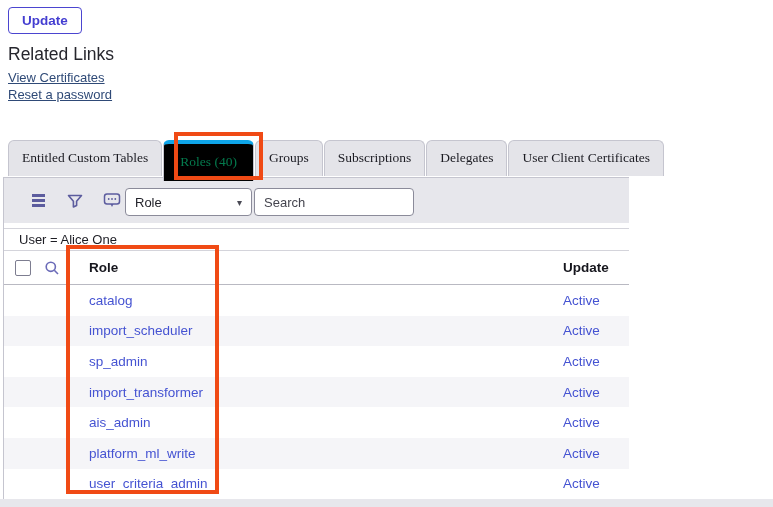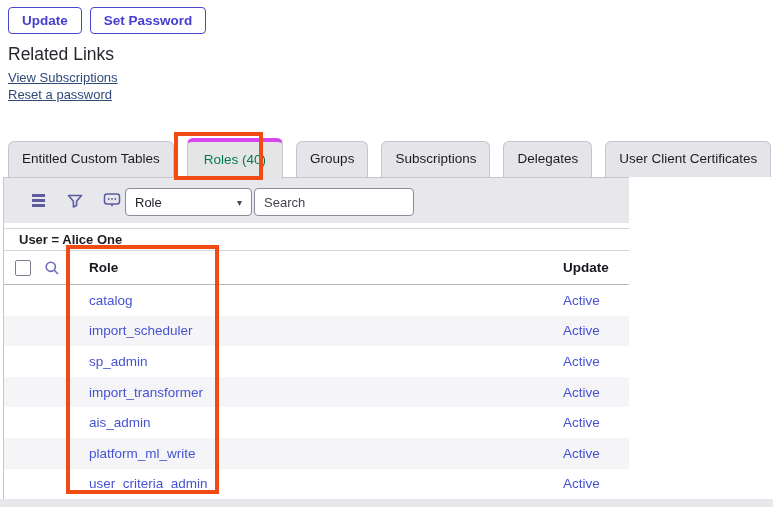--- a/index.html
+++ b/index.html
@@ -15,26 +15,26 @@
 
   
   .related-title { position:absolute; top:44px; left:8px; font-size:17.5px;
                    font-weight:400; color:#26262d;text-align:right; }
   .related-links { position:absolute; top:71px; left:8px; font-size:13px; }
   .related-links a { display:block; color:#2f4a77; text-decoration:underline;
                      margin-bottom:3.5px; line-height:13px; }
 
   
   .tabbar { position:absolute; top:140px; left:8px; height:37px; display:flex;
-            align-items:center; gap:13px; z-index:3; }
+            align-items:flex-start; gap:1px; z-index:3;font-family:Liberation Serif, serif; }
   .tab { height:36px; line-height:34px; padding:0 13px; background:#e4e4e9;
          border:1px solid #c5c5cf; border-bottom:none; border-radius:6px 6px 0 0;
          font-size:13.5px; color:#1b1b22; cursor:pointer; white-space:nowrap; }
-  .tab.active { height:41px; line-height:36px; background:#e5e5e5;
-                border-top:4px solid #d946ef; color:#047a4d; padding:0 16px; }
+  .tab.active { height:41px; line-height:36px; background:#000000;
+                border-top:4px solid #0ea5e9; color:#047a4d; padding:0 16px; }
 
   
   .content { position:absolute; top:177px; left:3px; width:626px; height:322px;
              border-top:1px solid #c5c5cf; border-left:1px solid #c5c5cf;
              background:#ffffff; }
   .toolbar { position:relative; height:45px; background:#e7e7ec; }
   .tool-icons { position:absolute; left:25px; top:0; height:45px; display:flex;
                 align-items:center; gap:19px; }
   .ticon { width:18px; height:18px; display:flex; align-items:center;
            justify-content:center; cursor:pointer; }
@@ -48,21 +48,21 @@
   .field-search { position:absolute; left:250px; top:10px; width:160px; height:28px;
                   background:#fff; border:1px solid #8b8b9a; border-radius:4px;
                   font-size:13px; color:#23232b; padding:12px 9px;
                   font-family:"Liberation Sans", sans-serif; }
   .field-search::placeholder { color:#45454f; opacity:1; }
 
   .gap5 { height:5px; background:#fff; }
   .breadcrumb { height:23px; border-top:1px solid #d4d4db; border-bottom:1px solid #d4d4db;
                 font-size:13px; color:#1d1d24; padding-left:15px; line-height:21px;
                 background:#fff; }
-  .breadcrumb b { font-weight:700; }
+  .breadcrumb b { font-weight:400; }
 
   
   .lrow { display:flex; align-items:center; }
   .lhead { height:34px; border-bottom:1px solid #b9b9c2; font-weight:700;
            font-size:13.5px; color:#16161d; background:#fff; }
   .cell-controls { width:85px; display:flex; align-items:center; padding-left:11px; }
   .cell-role { flex:1; font-size:13.5px; }
   .cell-state { width:66px; font-size:13.5px; }
   .chk { width:16px; height:16px; border:1px solid #7d7d90; border-radius:2px;
          background:#fff; cursor:pointer; }
@@ -78,26 +78,25 @@
   
   .hl { position:absolute; border:4px solid #f04a15; z-index:6; pointer-events:none; }
   .hl-tab { left:174px; top:132px; width:89px; height:48px; }
   .hl-col { left:66px; top:245px; width:153px; height:249px; }
 </style>
 </head>
 <body>
 
 <div class="actions">
   <button class="btn">Update</button>
-  <button class="btn">Set Password</button>
 </div>
 
 <div class="related-title">Related Links</div>
 <div class="related-links">
-  <a href="#">View Subscriptions</a>
+  <a href="#">View Certificates</a>
   <a href="#">Reset a password</a>
 </div>
 
 <div class="tabbar">
   <div class="tab">Entitled Custom Tables</div>
   <div class="tab active">Roles (40)</div>
   <div class="tab">Groups</div>
   <div class="tab">Subscriptions</div>
   <div class="tab">Delegates</div>
   <div class="tab">User Client Certificates</div>

